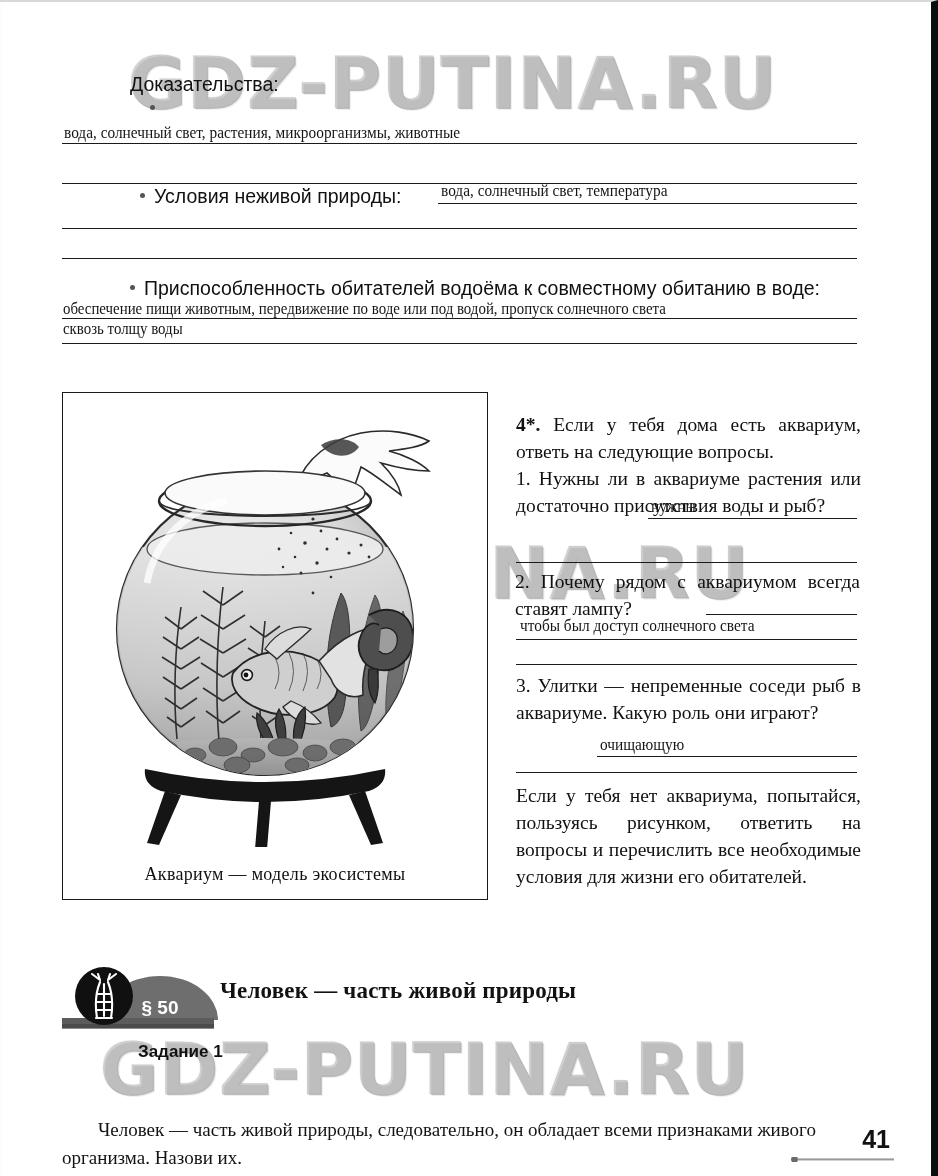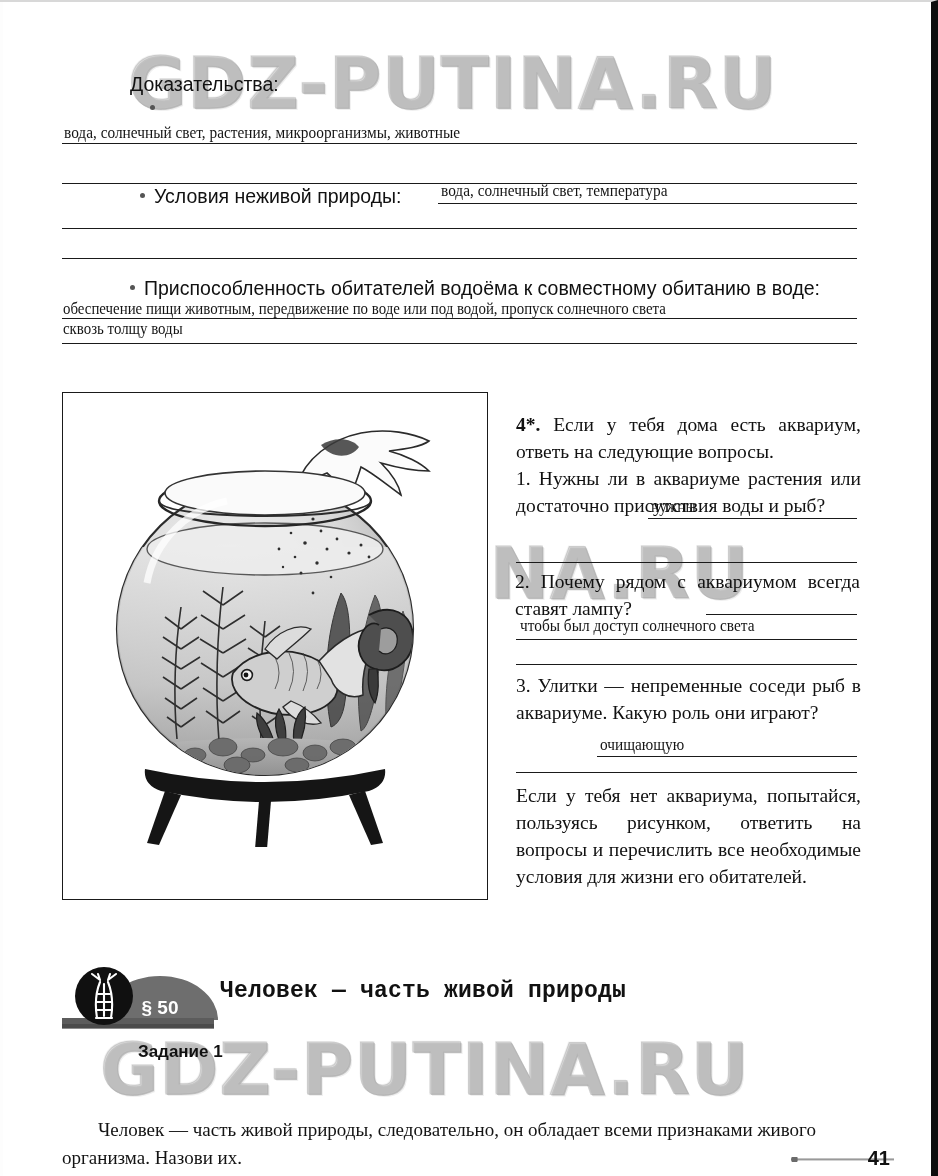--- a/index.html
+++ b/index.html
@@ -133,21 +133,21 @@
   #section-head {
     position: absolute;
     left: 62px; top: 946px;
     width: 800px; height: 72px;
     z-index: 10;
   }
   #badge-wrap { position: absolute; left: 0; top: 16px; width: 190px; height: 70px; }
   #section-title {
     position: absolute;
     left: 158px; top: 32px;
-    font-family: Liberation Mono, monospace;
+    font-family: Liberation Serif, serif;
     font-weight: bold;
     font-size: 23px;
     letter-spacing: .2px;
     color: #111;
     white-space: nowrap;
   }
   #task-label {
     position: absolute;
     left: 90px; top: 1042px;
     font-family: "Liberation Sans", "DejaVu Sans", sans-serif;
@@ -166,24 +166,24 @@
     line-height: 28px;
     color: #141414;
     text-indent: 36px;
     z-index: 10;
     margin-top: 48px;
   }
 
   
   #page-number {
     position: absolute;
-    right: 48px; bottom: 6px;
+    right: 48px; bottom: 22px;
     font-family: "Liberation Sans", "DejaVu Sans", sans-serif;
     font-weight: bold;
-    font-size: 20px;
+    font-size: 25px;
     color: #111;
     z-index: 10;
   }
   #page-rule {
     position: absolute;
     right: 36px; bottom: 14px;
     width: 112px; height: 5px;
     z-index: 9;
   }
 </style>
@@ -358,20 +358,21 @@
     <path d="M78 186 C86 142, 120 112, 158 104" fill="none" stroke="#ffffff" stroke-width="7" opacity=".75"></path>
 
     <g>
       <path d="M76 372 Q196 398 316 372 Q318 388 300 394 Q196 416 92 394 Q74 388 76 372 Z" fill="#151515"></path>
       <path d="M96 394 L78 446 L90 448 L112 398 Z" fill="#151515"></path>
       <path d="M296 394 L314 446 L302 448 L280 398 Z" fill="#151515"></path>
       <path d="M190 404 L186 452 L198 452 L202 404 Z" fill="#151515"></path>
     </g>
   </svg>
 
+  <div id="figure-caption">Аквариум — модель экосистемы</div>
 </div>
 
 <div id="right-col">
 
   <div class="rc-par">
     <b>4*.</b>
     <span>Если у тебя дома есть аквариум, ответь на следующие вопросы.</span>
   </div>
 
   <div class="rc-par" style="margin-top:0;">

